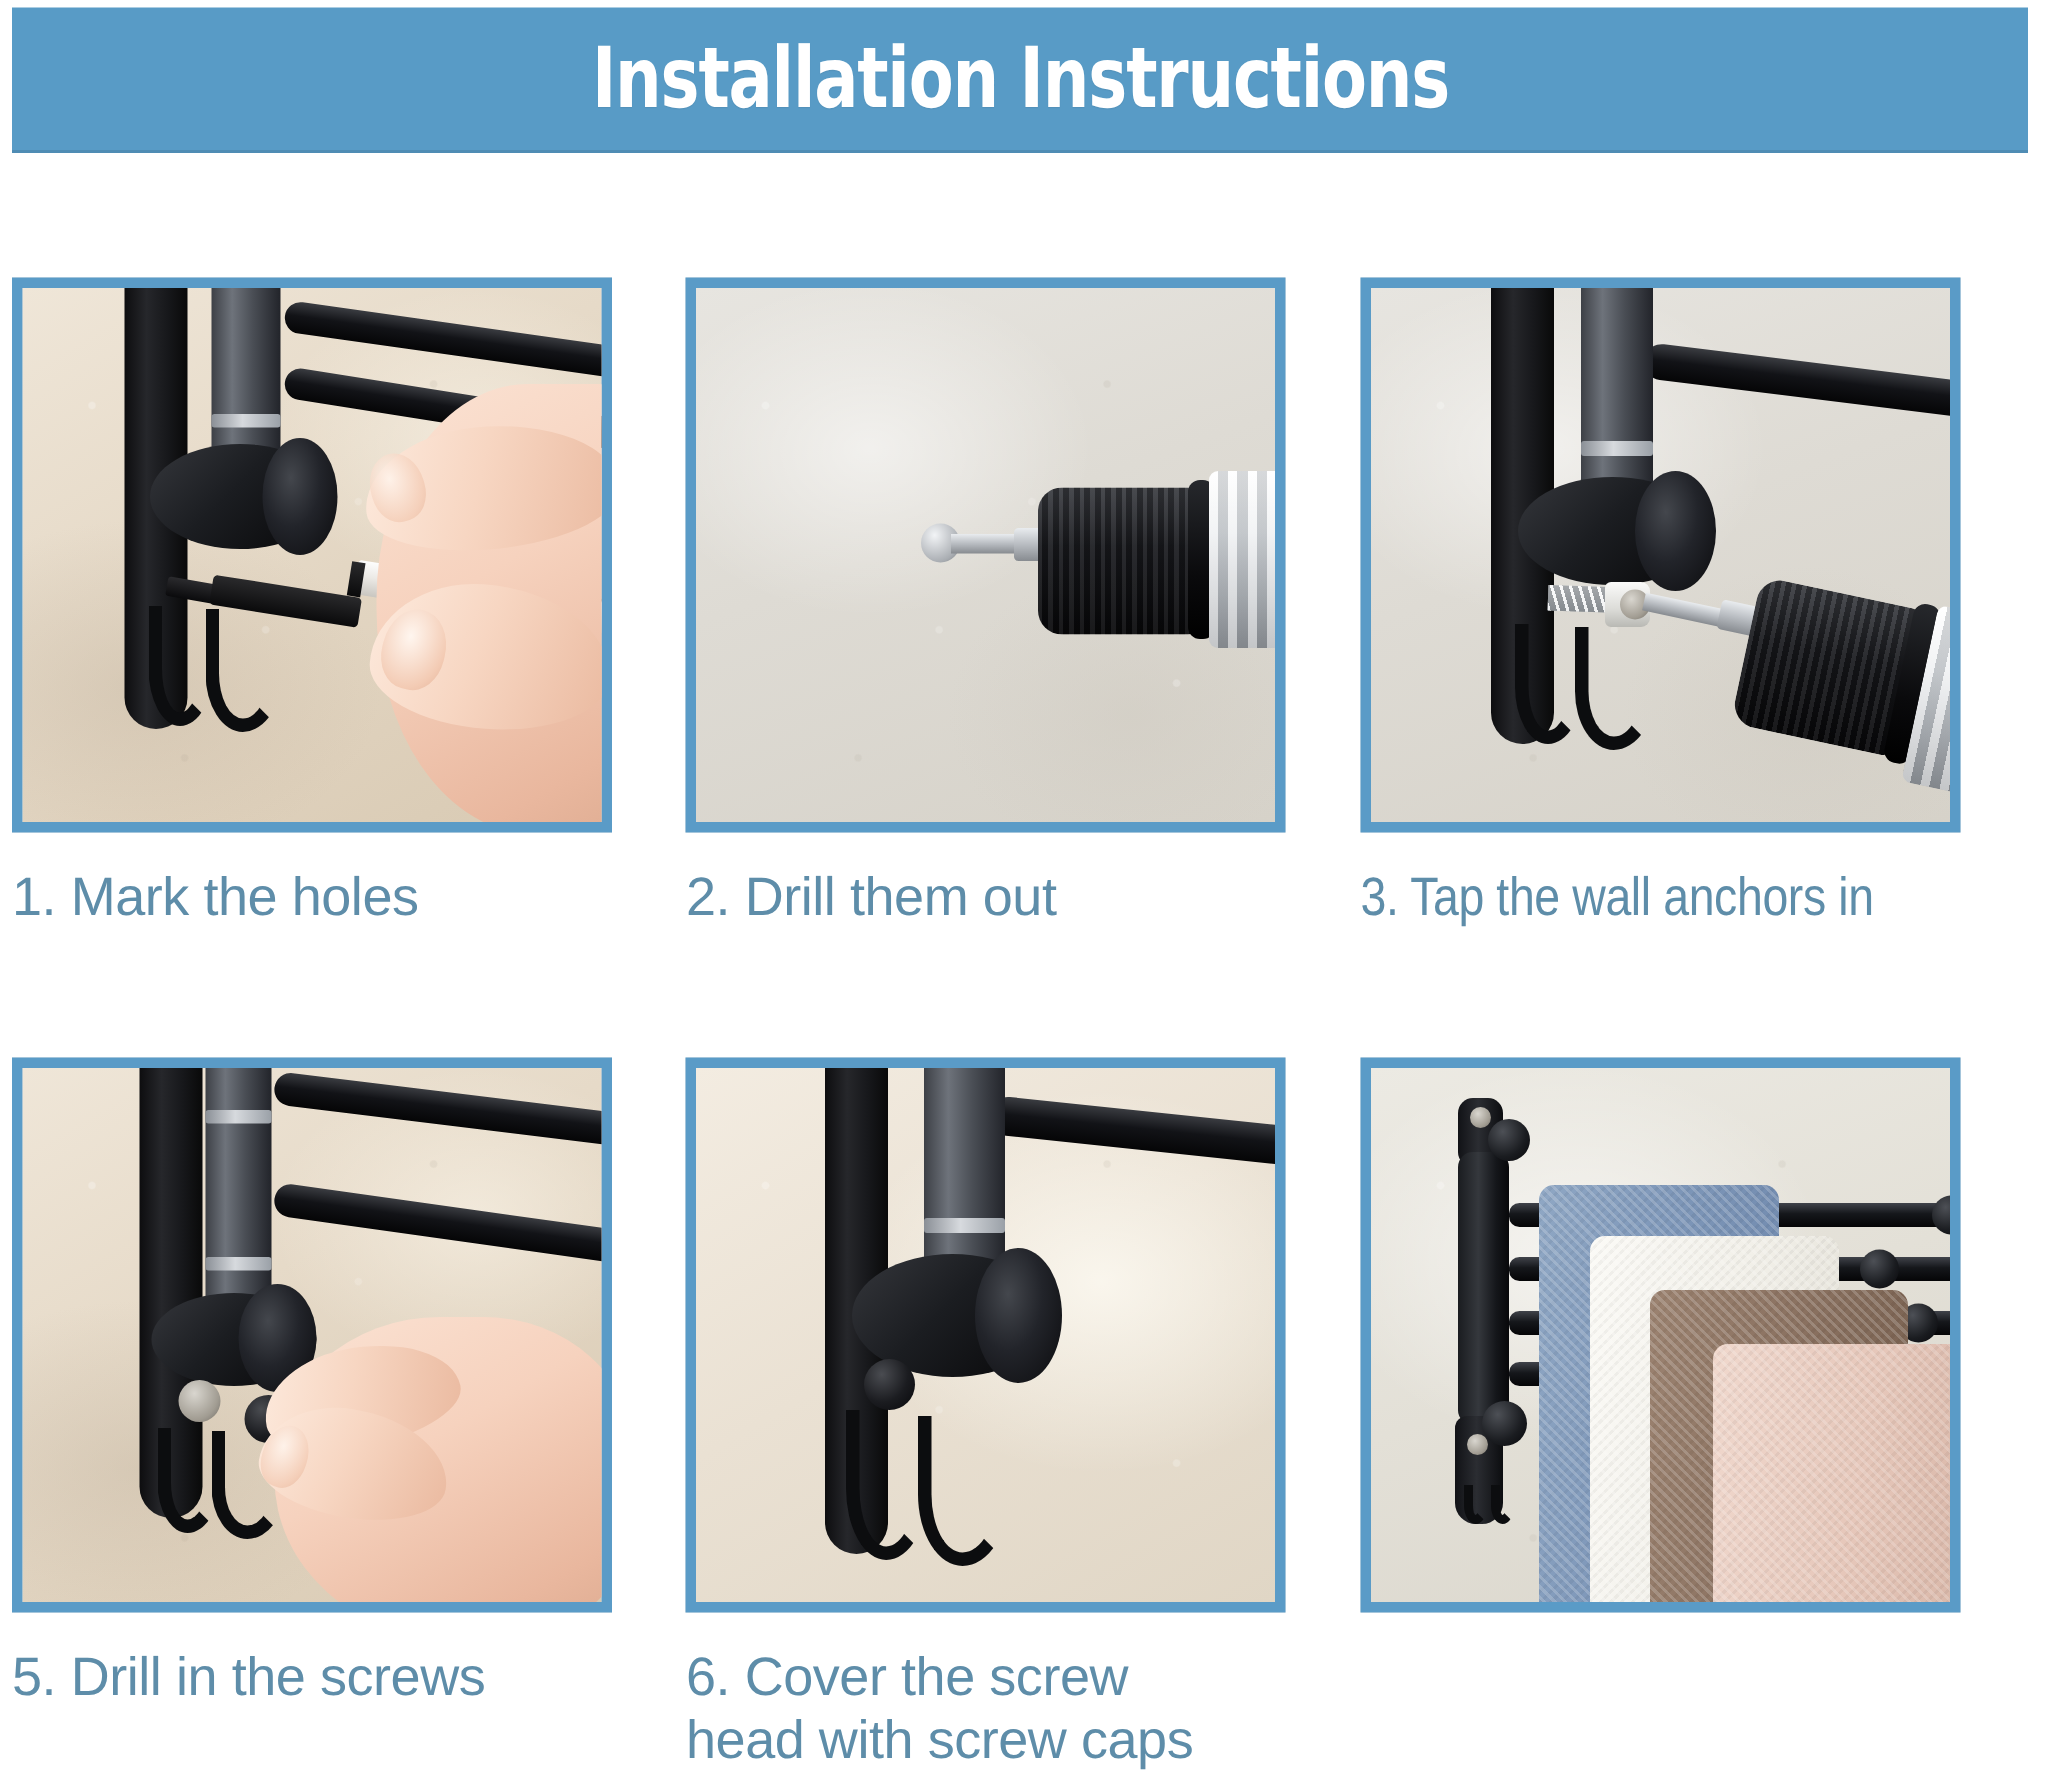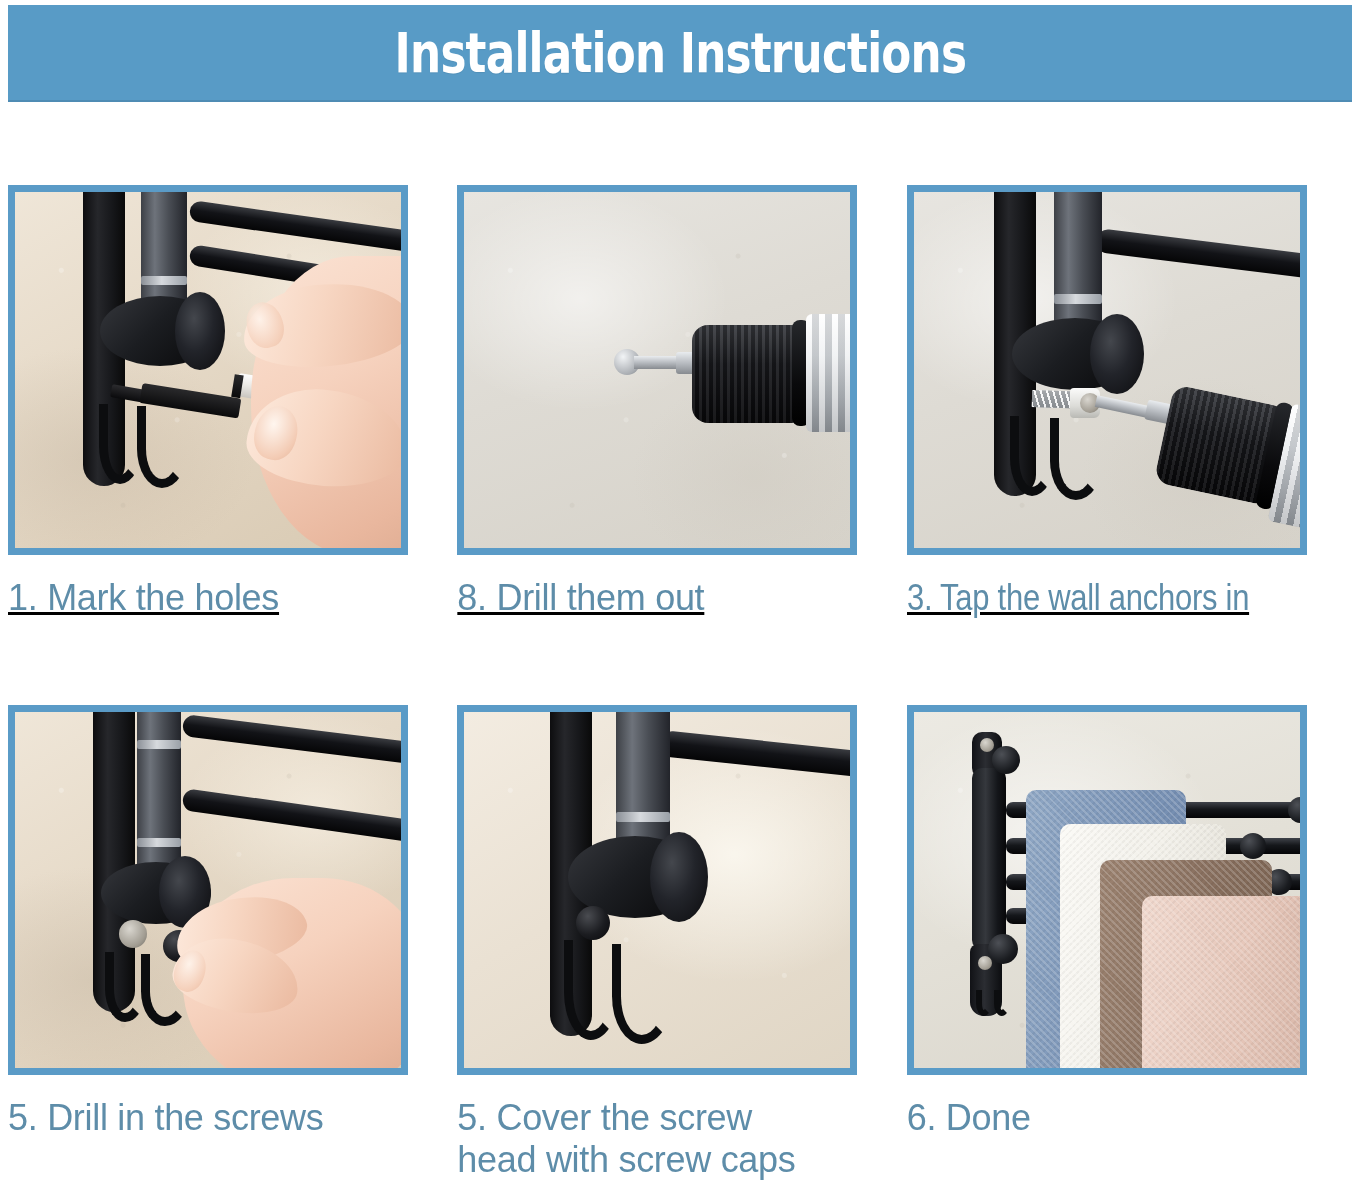--- a/index.html
+++ b/index.html
@@ -39,21 +39,21 @@
   }
 
   
   .grid {
     position: absolute;
     left: 8px;
     top: 185px;
     width: 1348px;
   }
   .row { display: flex; }
-  .row-1 { height: 520px; text-decoration: underline; }
+  .row-1 { height: 520px; }
   .row-2 { height: 486px; }
 
   .cell { width: 472px; position: relative; }
   .cell.c2 { margin-left: 0; }
 
   .photo-frame {
     width: 400px;
     height: 370px;
     border: 7px solid #5a9bc7;
     background: #dedede;
@@ -324,21 +324,21 @@
 
           <div class="bit-head" style="left:150px;top:157px;width:26px;height:26px;"></div>
           <div class="bit-shank" style="left:170px;top:164px;width:48px;height:13px;"></div>
           <div class="bit-shank" style="left:212px;top:160px;width:26px;height:22px;border-radius:3px;"></div>
 
           <div class="chuck" style="left:228px;top:133px;width:110px;height:98px;"></div>
           <div class="chuck-collar" style="left:328px;top:128px;width:18px;height:106px;"></div>
           <div class="drill-barrel" style="left:342px;top:122px;width:74px;height:118px;"></div>
         </div>
       </div>
-      <div class="caption">8. Drill them out</div>
+      <div class="caption">2. Drill them out</div>
     </div>
 
     <div class="cell">
       <div class="photo-frame">
         <div class="photo">
           <div class="wall-grey"></div>
           <div class="speckle"></div>
 
           <div class="bar" style="left:182px;top:36px;width:240px;height:24px;transform:rotate(7deg);transform-origin:left center;"></div>
 
@@ -419,21 +419,21 @@
 
           <div class="knuckle" style="left:104px;top:124px;width:134px;height:82px;"></div>
           <div class="knuckle-cap" style="left:186px;top:120px;width:58px;height:90px;"></div>
 
           <div class="cap-black" style="left:112px;top:194px;width:34px;height:34px;"></div>
 
           <div class="hook" style="left:100px;top:228px;width:56px;height:100px;"></div>
           <div class="hook" style="left:148px;top:232px;width:62px;height:100px;"></div>
         </div>
       </div>
-      <div class="caption">5. Cover the screw
+      <div class="caption">6. Cover the screw
 head with screw caps</div>
     </div>
 
     <div class="cell">
       <div class="photo-frame">
         <div class="photo">
           <div class="wall-grey" style="background:radial-gradient(ellipse 60% 50% at 35% 35%, rgba(255,255,255,.6), transparent 72%),linear-gradient(160deg,#eceae3 0%,#e3e0d7 50%,#dad6cc 100%);"></div>
           <div class="speckle"></div>
 
           <div class="rack-plate" style="left:58px;top:20px;width:30px;height:46px;"></div>
@@ -454,16 +454,15 @@
           <div class="arm-end" style="left:352px;top:157px;width:26px;height:26px;"></div>
           <div class="swivel-arm" style="left:92px;top:196px;width:160px;height:16px;"></div>
           <div class="arm-end" style="left:230px;top:191px;width:26px;height:26px;"></div>
 
           <div class="towel" style="left:112px;top:78px;width:160px;height:290px;background:linear-gradient(100deg,#8fa7c4 0%,#7d96b8 45%,#6e87ab 100%);"></div>
           <div class="towel" style="left:146px;top:112px;width:166px;height:256px;background:linear-gradient(100deg,#fbfaf6 0%,#f1efe8 55%,#e3e0d6 100%);"></div>
           <div class="towel" style="left:186px;top:148px;width:172px;height:220px;background:linear-gradient(100deg,#9b8270 0%,#8a7160 50%,#77604f 100%);"></div>
           <div class="towel" style="left:228px;top:184px;width:174px;height:184px;background:linear-gradient(100deg,#f0d8cd 0%,#e6c7ba 55%,#d7b5a6 100%);"></div>
         </div>
       </div>
-      <div class="caption">6. Done</div>
     </div>
   </div>
 </div>
 
 </body></html>

